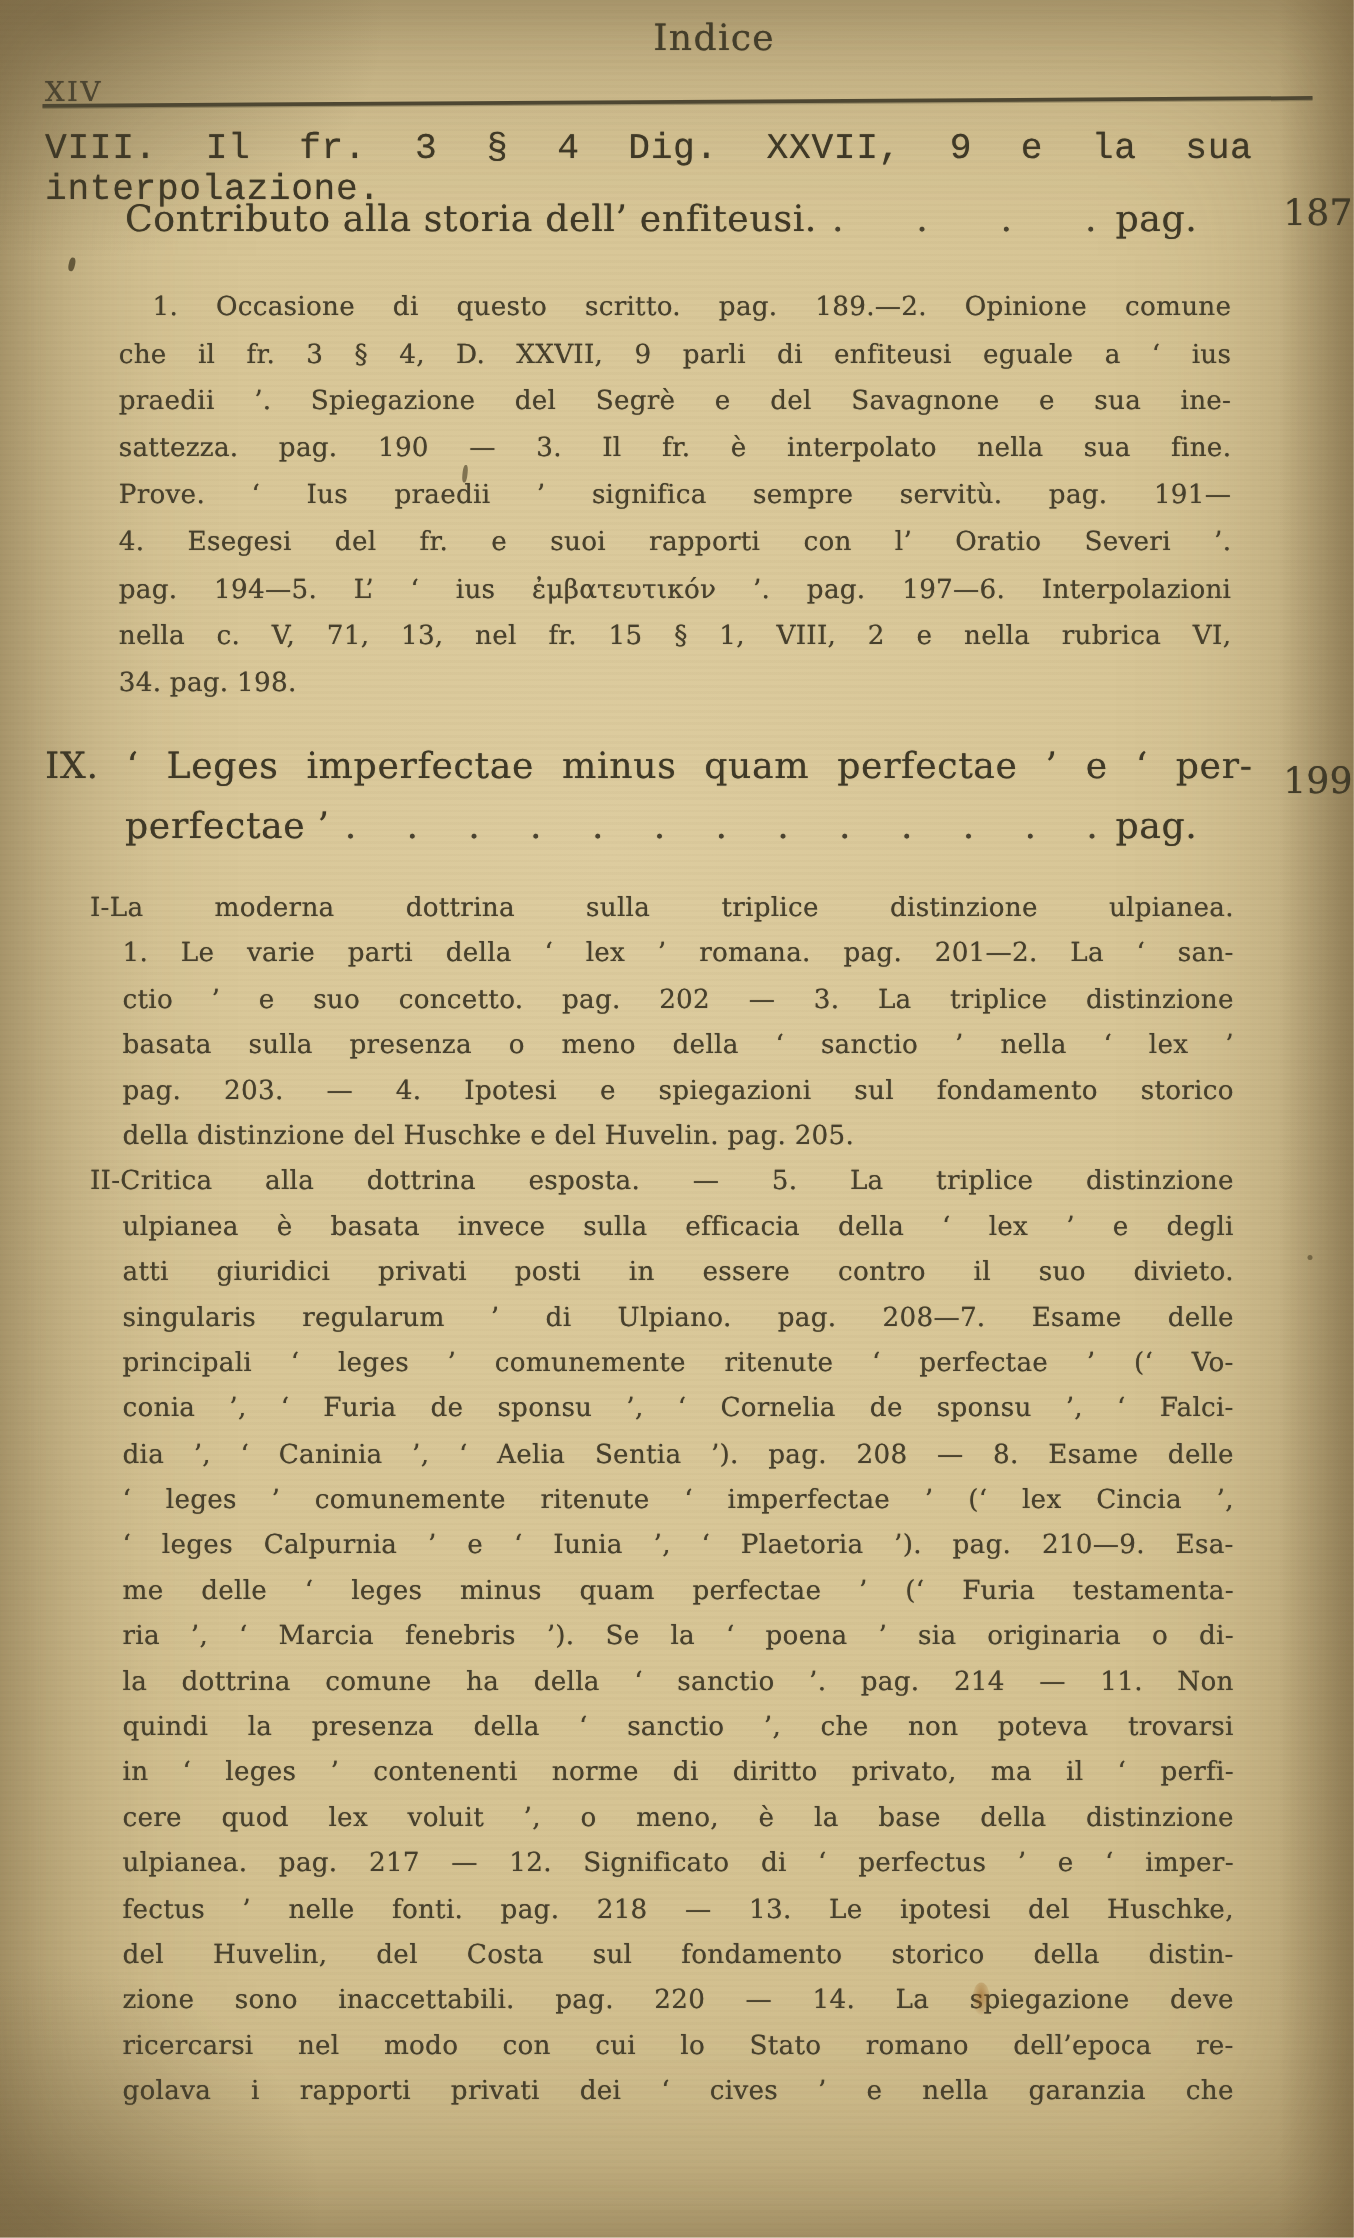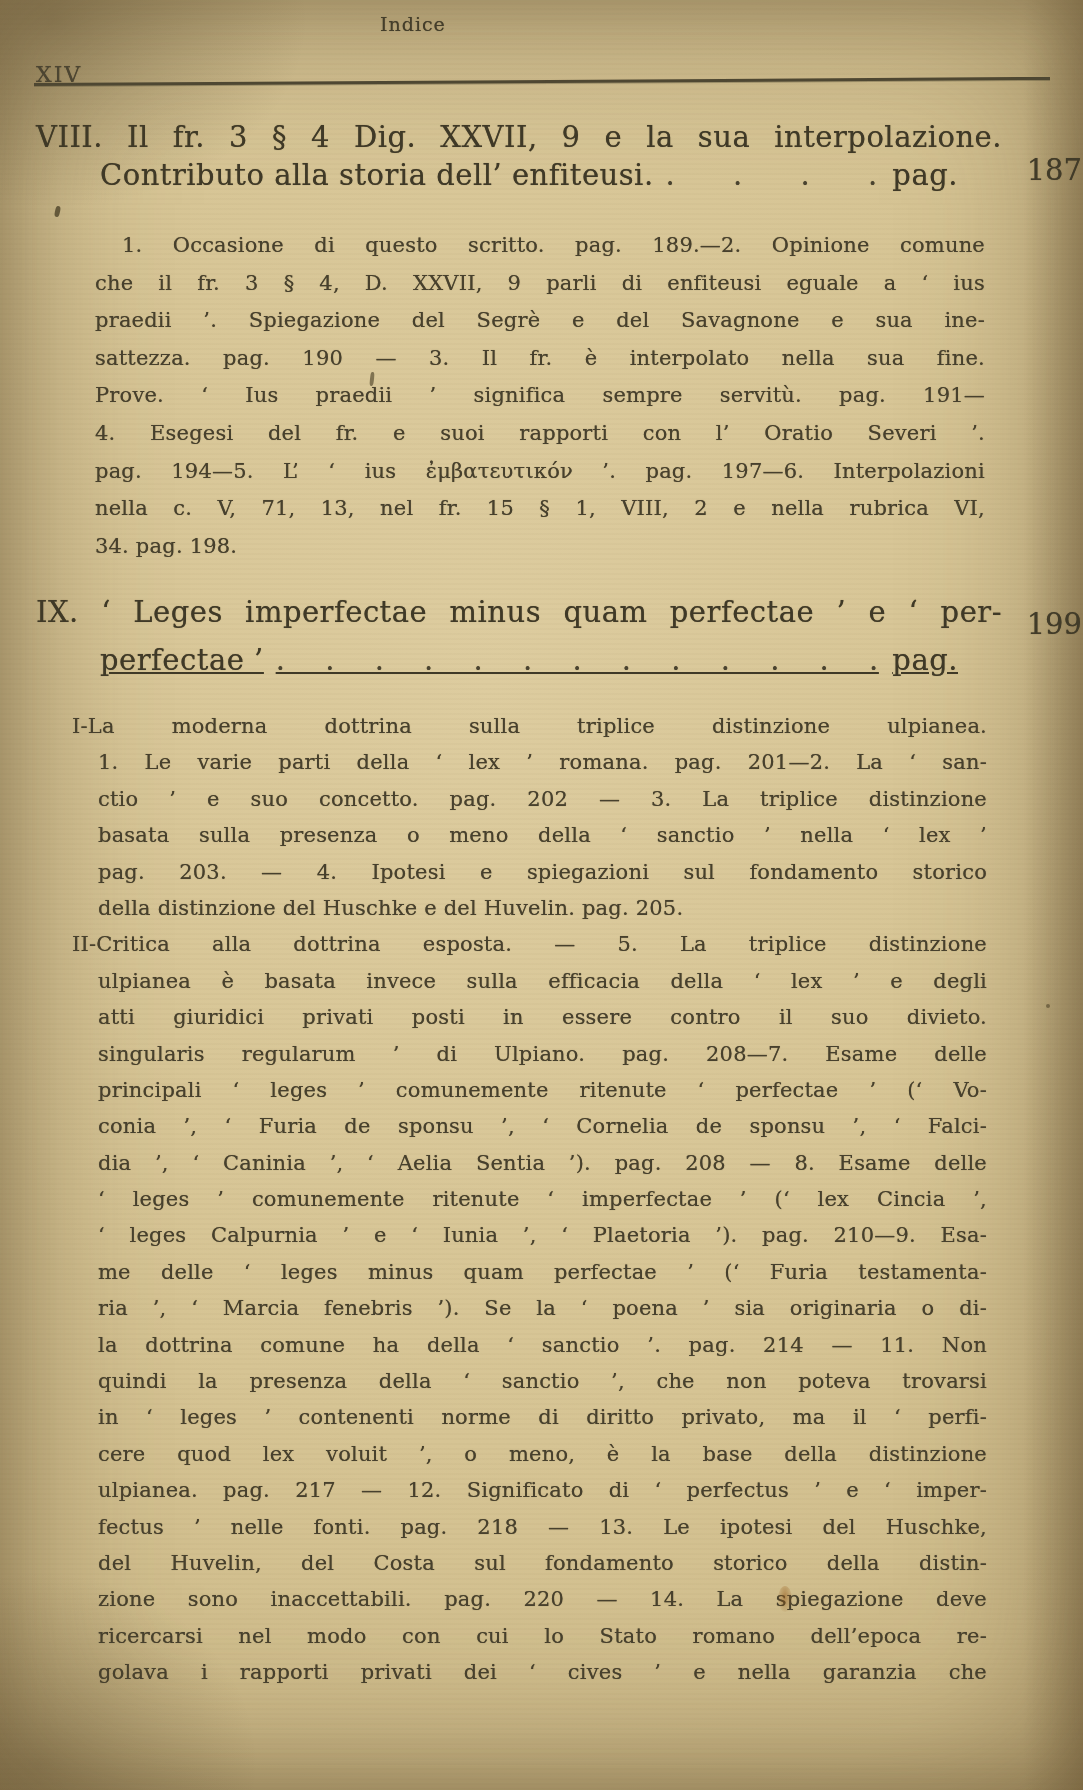--- a/index.html
+++ b/index.html
@@ -17,31 +17,31 @@
     background:radial-gradient(ellipse at 32% 32%, rgba(60,45,20,0.32), rgba(60,45,20,0) 70%);}
   .corner-bl{position:absolute;left:-80px;bottom:-80px;width:340px;height:300px;pointer-events:none;
     background:radial-gradient(ellipse at 35% 65%, rgba(60,45,20,0.28), rgba(60,45,20,0) 70%);}
   .edge-right{position:absolute;right:0;top:0;width:60px;height:100%;pointer-events:none;
     background:linear-gradient(to left, rgba(70,52,25,0.22), rgba(70,52,25,0));}
 
   .txt{position:absolute;text-shadow:0 0 0.7px rgba(70,60,35,0.75);}
 
   
   .folio{left:36px;top:26px;font-size:22px;letter-spacing:2px;color:#4c4532;margin-top:36px;}
-  .running-title{left:380px;top:13px;width:240px;text-align:left;font-size:19px;letter-spacing:1px;color:#443e2b;}
+  .running-title{left:380px;top:13px;width:240px;text-align:right;font-size:29px;letter-spacing:1px;color:#443e2b;}
   .rule{position:absolute;left:34px;top:80px;width:1016px;height:3px;background:#4e4732;
     transform:rotate(-0.35deg);box-shadow:0 1px 0 rgba(78,71,50,0.35);}
 
   
   .h1line{font-size:29px;letter-spacing:0.5px;color:#3f3927;
     text-align:justify;text-align-last:justify;white-space:nowrap0;}
-  .hv1{left:36px;top:120px;width:966px;}
+  .hv1{left:36px;top:102px;width:966px;font-family:Liberation Mono, monospace;}
   .hv2{left:100px;top:158px;width:858px;display:flex;align-items:flex-start;font-size:29px;letter-spacing:0.5px;color:#3f3927;}
   .hx1{left:36px;top:595px;width:966px;}
-  .hx2{left:100px;top:643px;width:858px;display:flex;align-items:flex-start;font-size:29px;letter-spacing:0.5px;color:#3f3927;text-decoration:underline;}
+  .hx2{left:100px;top:643px;width:858px;display:flex;align-items:flex-start;font-size:29px;letter-spacing:0.5px;color:#3f3927;}
   .hv2 .t,.hx2 .t{white-space:nowrap;}
   .dots{flex:1;overflow:hidden;white-space:nowrap;padding:0 12px;color:#4a4330;}
   .dots-viii{word-spacing:48px;}
   .dots-ix{word-spacing:30px;}
   .pag{white-space:nowrap;}
   .pagnum{position:absolute;left:1022px;width:60px;text-align:right;font-size:29px;color:#413b29;
     text-shadow:0 0 0.7px rgba(70,60,35,0.75);}
   .pn187{top:153px;}
   .pn199{top:607px;}
 

